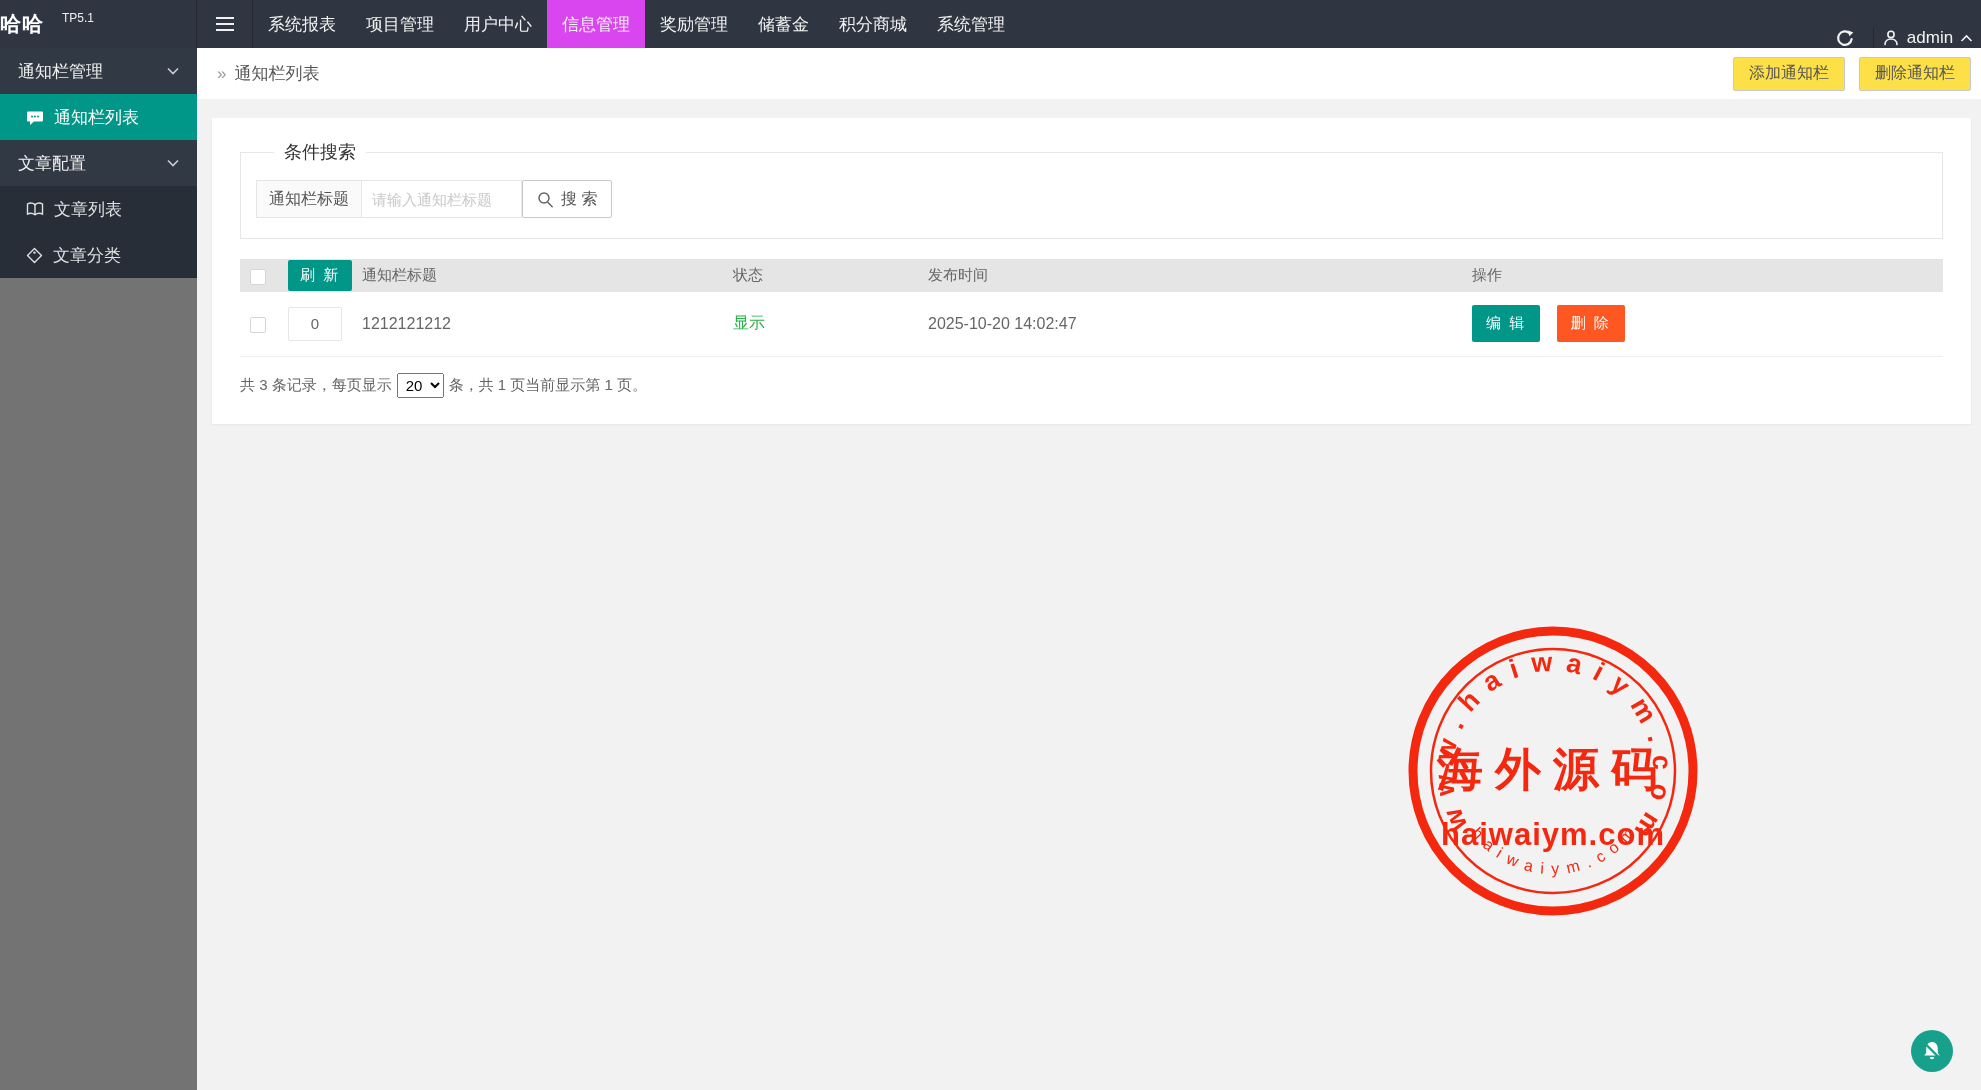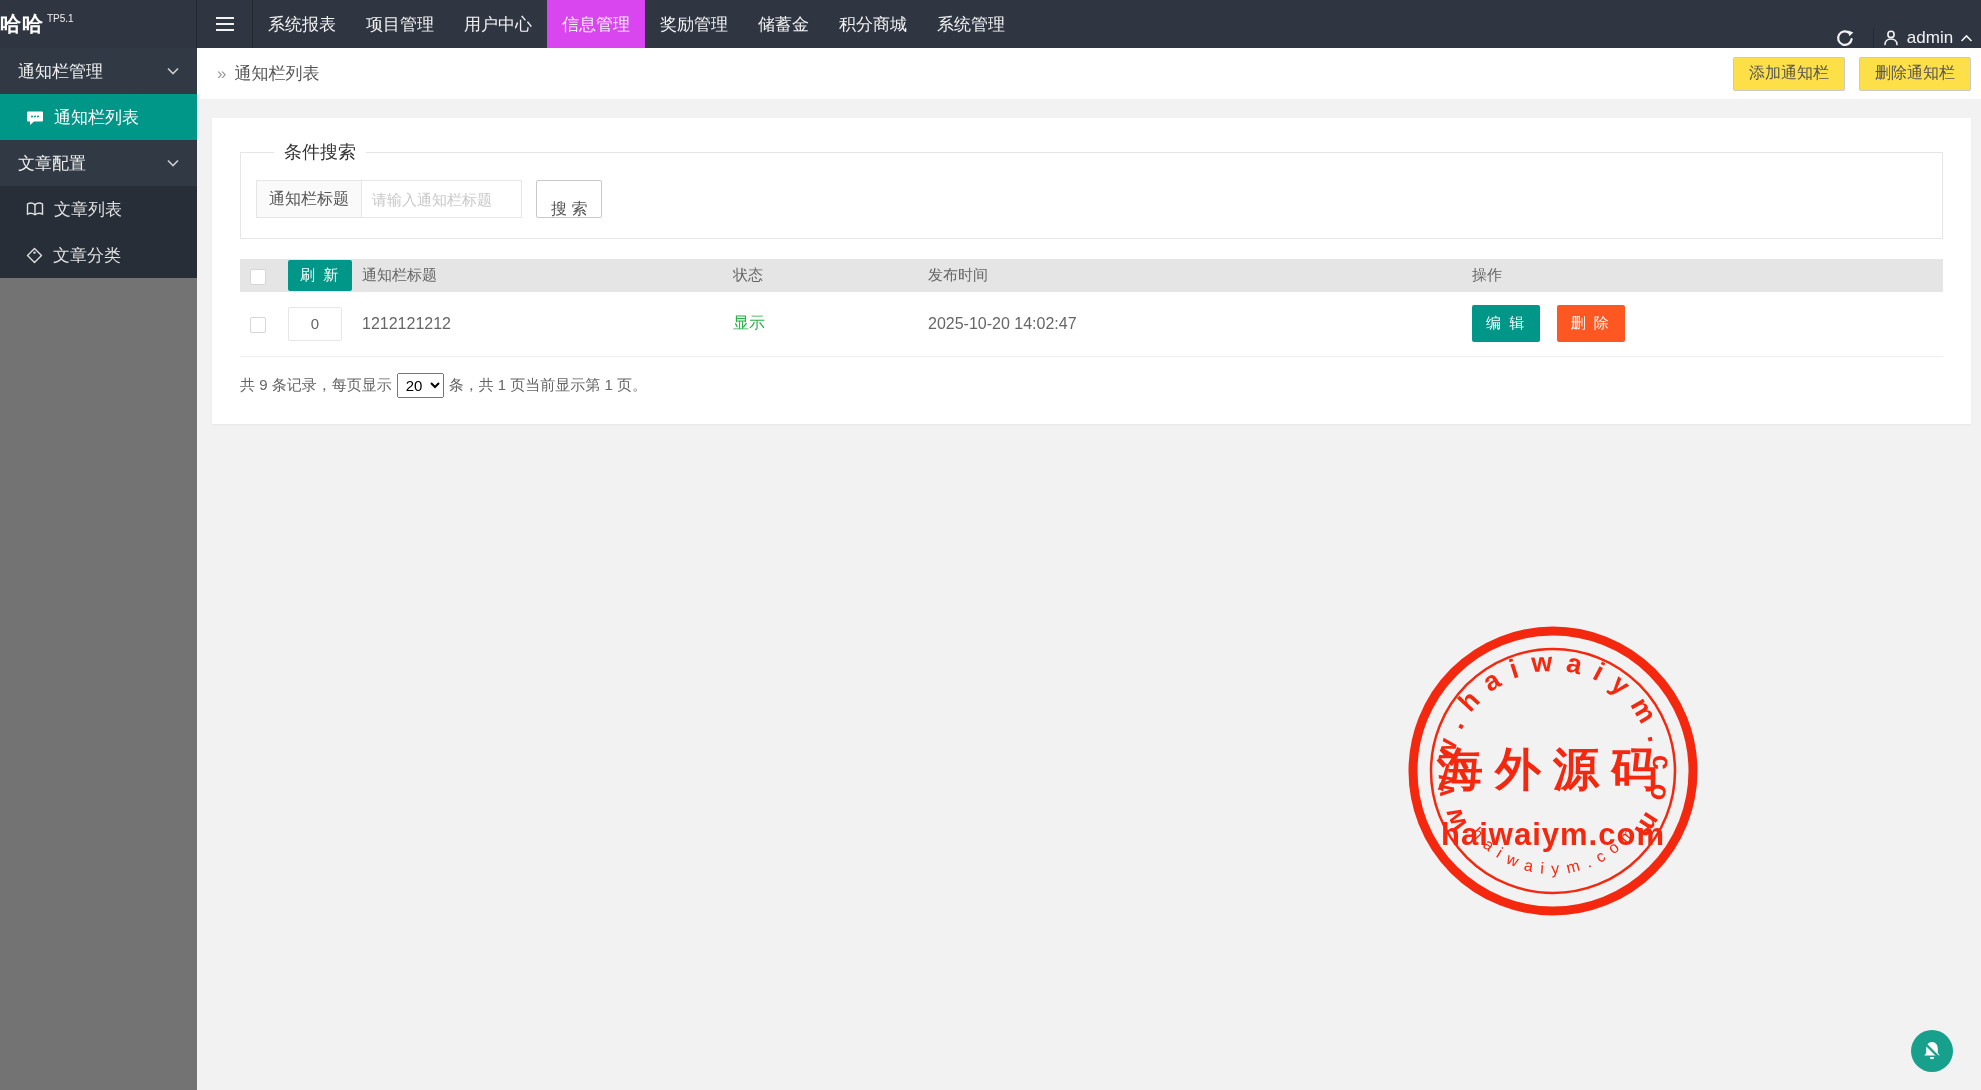--- a/index.html
+++ b/index.html
@@ -8,21 +8,21 @@
     font-family:"Liberation Sans","DejaVu Sans",sans-serif;
     background:#f2f2f2; position:relative; overflow:hidden; color:#555;
   }
 
   
   .topbar { position:absolute; top:0; left:0; right:0; height:48px;
     background:#2f3642; display:flex; align-items:stretch; z-index:30; }
   .logo { width:197px; display:flex; align-items:center; justify-content:flex-start;
     border-right:1px solid rgba(0,0,0,.25); color:#fff; }
   .logo-name { font-size:21px; font-weight:bold; letter-spacing:1px; }
-  .logo-ver { font-size:10px; margin-left:3px; margin-top:-12px; color:#eee; }
+  .logo-ver { font-size:12px; margin-left:18px; margin-top:-12px; color:#eee; }
   .hamburger { width:56px; display:flex; flex-direction:column; justify-content:center;
     align-items:center; gap:4px; cursor:pointer; border-right:1px solid rgba(0,0,0,.25); }
   .hamburger i { display:block; width:18px; height:2px; background:#f2f2f2; }
   .topnav { display:flex; align-items:stretch; }
   .topnav-item { padding:0 15px; display:flex; align-items:center; color:#f2f2f2;
     font-size:17px; cursor:pointer; white-space:nowrap; }
   .topnav-item.active { background:#d946ef;font-family:Liberation Serif, serif; }
   .topbar-right { margin-left:auto; display:flex; align-items:flex-end; }
   .refresh-btn { width:56px; display:flex; align-items:center; justify-content:center; cursor:pointer; }
   .admin-box { width:108px; display:flex; align-items:center; justify-content:center; gap:7px;
@@ -54,24 +54,24 @@
 
   fieldset.search-field { border:1px solid #e6e6e6; padding:16px 15px 20px; margin-top:4px; }
   fieldset.search-field legend { margin-left:18px; padding:0 10px; font-size:18px; color:#333; }
   .search-row { display:flex; align-items:center; }
   .label-box { height:38px; line-height:36px; padding:0 12px; background:#fafafa;
     border:1px solid #e6e6e6; font-size:16px; color:#555; white-space:nowrap; }
   .search-input { height:38px; width:160px; border:1px solid #e6e6e6; border-left:none;
     padding:4px 10px; font-size:15px; color:#8b5cf6; outline:none;
     font-family:"Liberation Sans","DejaVu Sans",sans-serif; }
   .search-input::placeholder { color:#c9c9c9; }
-  .search-btn { margin-left:14px; height:38px; padding:11px 14px; background:#fff;
+  .search-btn { height:38px; padding:11px 14px; background:#fff;
     border:1px solid #c9c9c9; border-radius:2px; font-size:16px; color:#555;
     display:flex; align-items:center; gap:7px; cursor:pointer;
-    font-family:"Liberation Sans","DejaVu Sans",sans-serif;flex-direction:column; }
+    font-family:"Liberation Sans","DejaVu Sans",sans-serif; }
 
   table.list { width:100%; border-collapse:collapse; table-layout:fixed; margin-top:20px; }
   table.list thead tr { background:#e5e5e5; }
   table.list th { font-weight:normal; font-size:15px; color:#666; text-align:left;
     height:33px; padding:0; }
   table.list td { height:64px; font-size:16px; color:#666; border-bottom:1px solid #eee; padding:0; }
   .cell-check { padding-left:10px !important; }
   .checkbox { display:inline-block; width:16px; height:16px; background:#fff;
     border:1px solid #d6d6d6; border-radius:2px; vertical-align:middle; cursor:pointer; }
   .btn-refresh { background:#009688; color:#fff; border:none; border-radius:2px;
@@ -251,21 +251,21 @@
             <td>2025-10-20 14:02:47</td>
             <td>
               <button class="btn-edit">编 辑</button>
               <button class="btn-del">删 除</button>
             </td>
           </tr>
         </tbody>
       </table>
 
       <div class="pagination">
-        <span>共 9 条记录，每页显示</span>
+        <span>共 3 条记录，每页显示</span>
         <select>
           <option>20</option>
         </select>
         <span>条，共 1 页当前显示第 1 页。</span>
       </div>
 
     </div>
   </div>
 </main>
 

